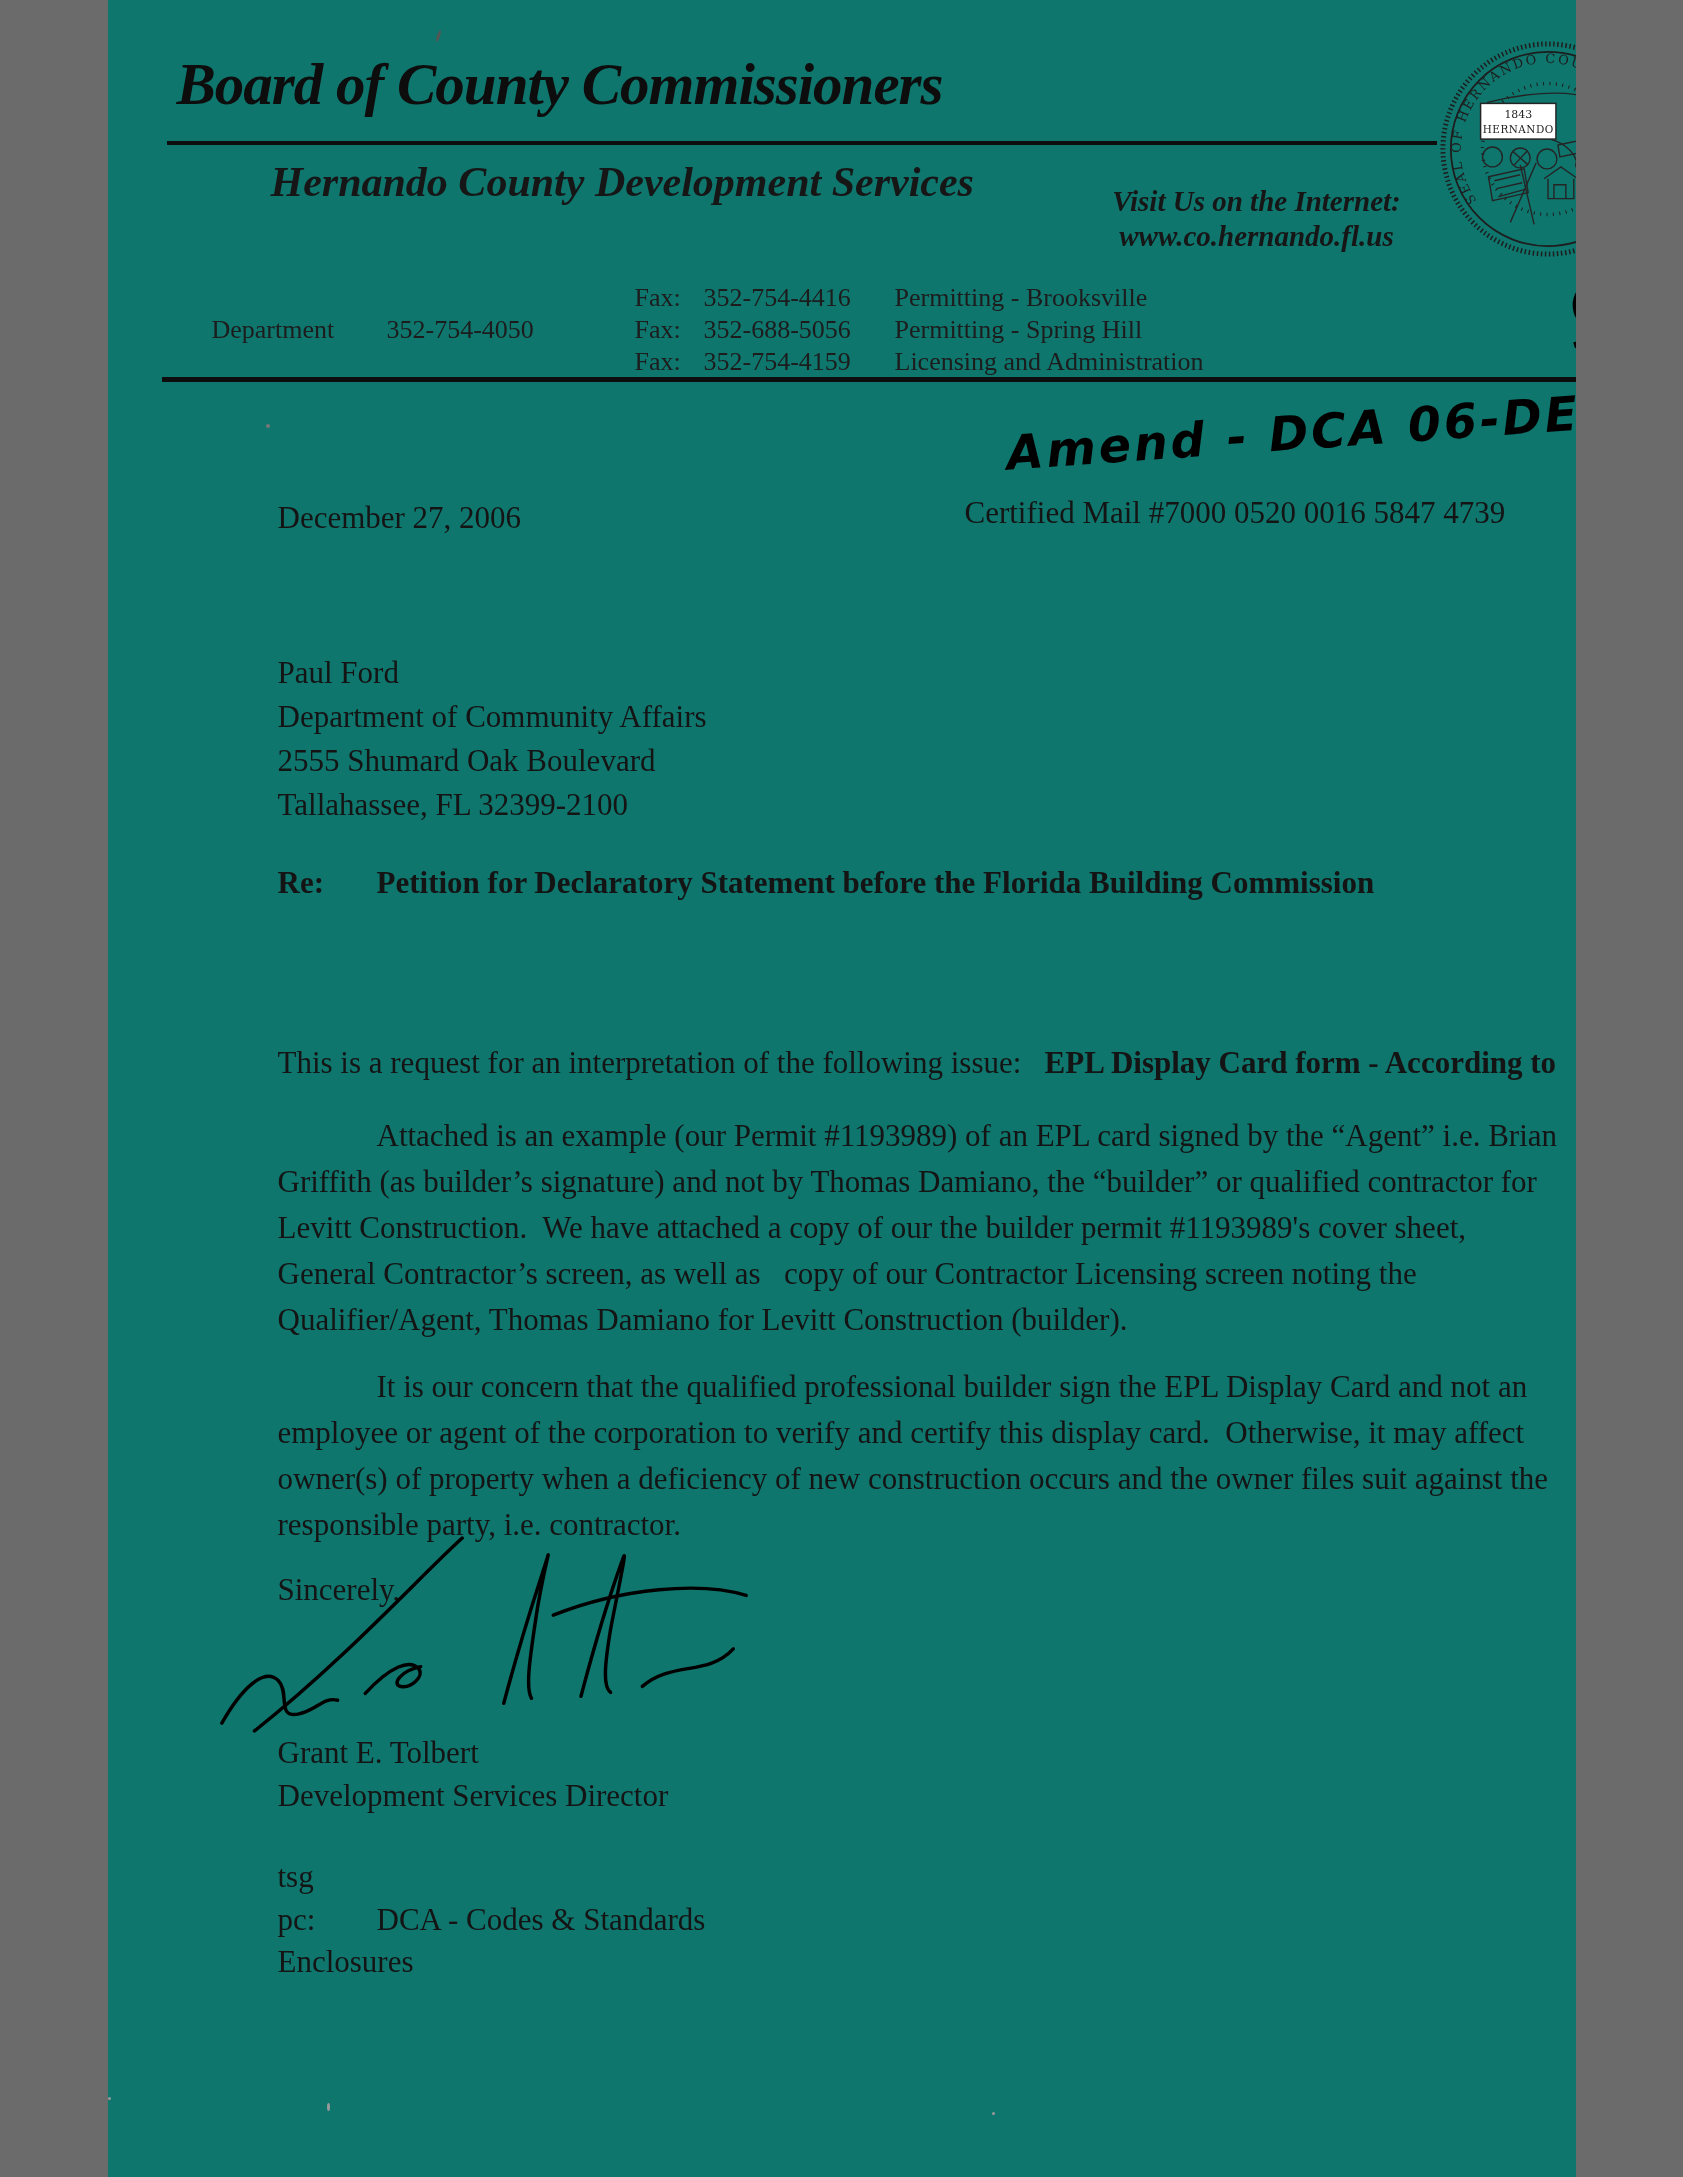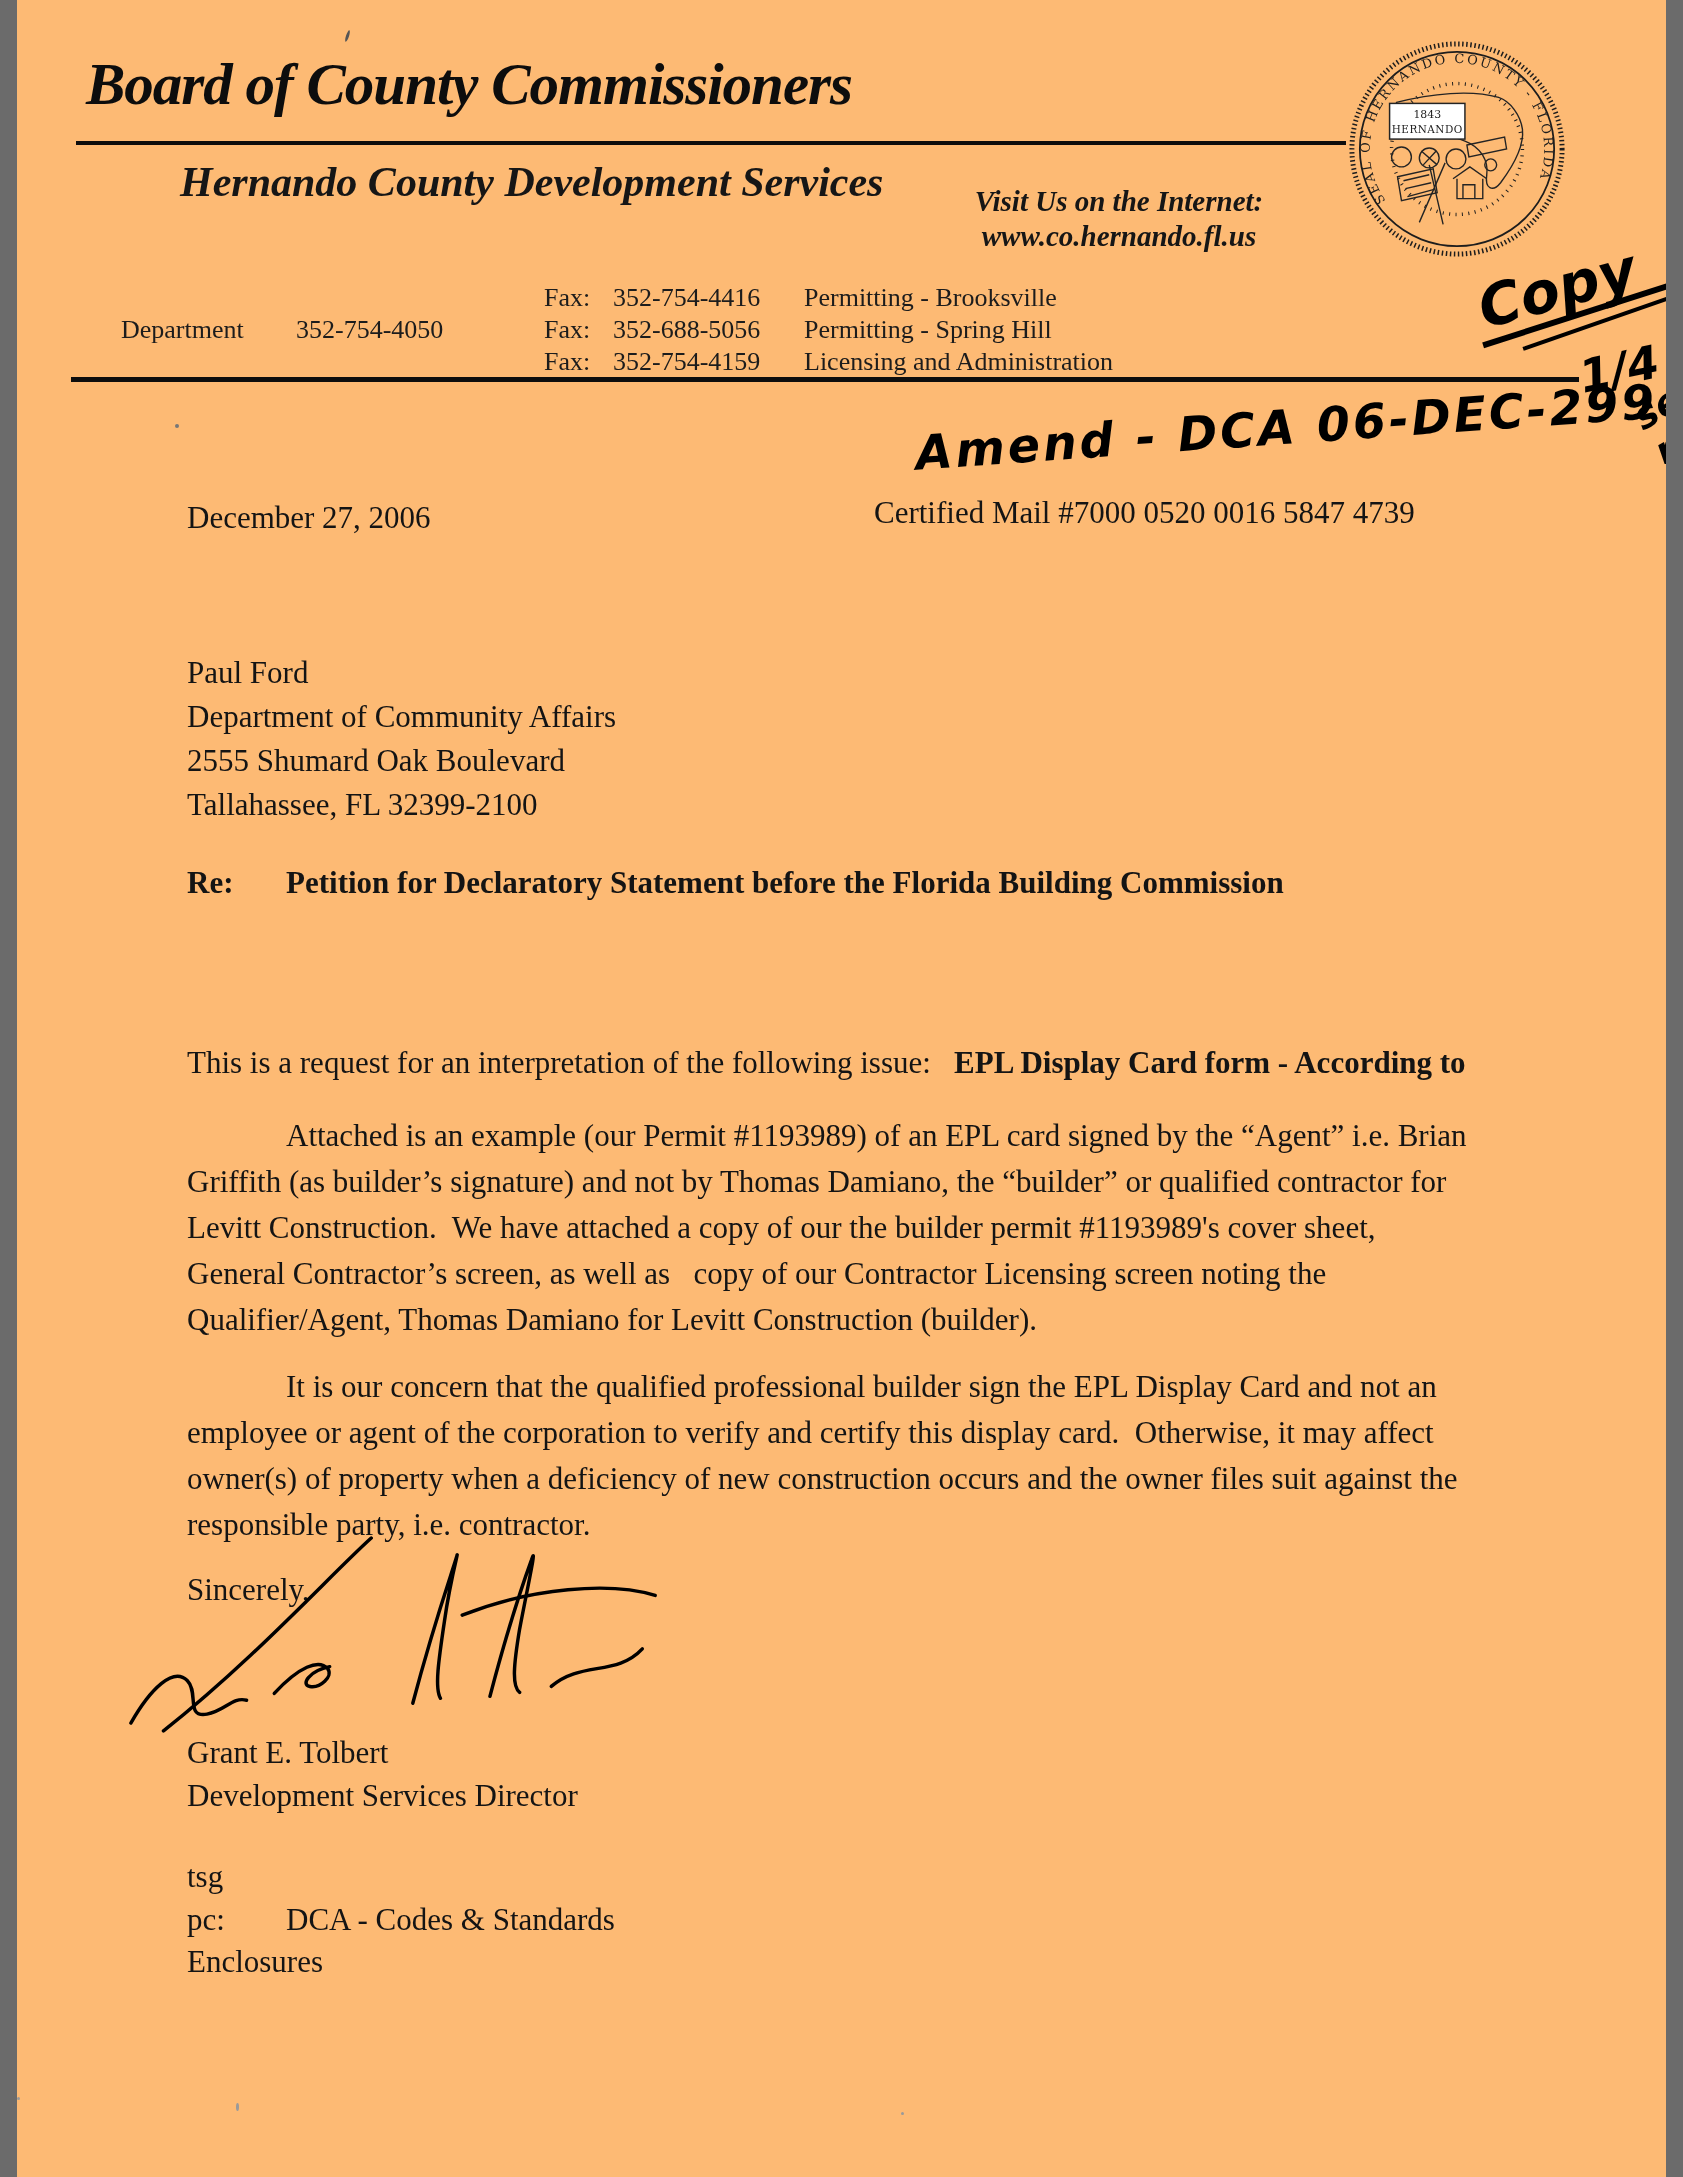--- a/index.html
+++ b/index.html
@@ -1,36 +1,36 @@
 <!DOCTYPE html>
 <html><head>
 <meta charset="utf-8">
 <style>
   html,body { margin:0; padding:0; background:#6b6b6b; }
   .page {
-    position:relative; width:1649px; height:2177px; margin:0 auto;
-    background:#fdba74; overflow:hidden;
+    position:relative; width:1468px; height:2177px; margin:0 auto;
+    background:#0f766e; overflow:hidden;
     font-family:"Liberation Serif", serif; color:#161616;
   }
   .abs { position:absolute; }
 
   
   .org-title {
     left:69px; top:50px; font-size:59px; font-weight:bold; font-style:italic;
     letter-spacing:-1px; white-space:pre; color:#0d0d0d;
   }
   .rule { background:#0d0d0d; }
   .rule-1 { left:59px; top:141px; width:1270px; height:4px; }
   .rule-2 { left:54px; top:377px; width:1508px; height:5px; }
 
   .dept-block { left:163px; top:158px; width:663px; text-align:center; }
   .dept-name { font-size:42px; font-weight:bold; font-style:italic; white-space:pre; }
   .dept-addr { font-size:27px; line-height:33px; margin-top:5px; white-space:pre; }
 
-  .internet-block { left:924px; top:184px; width:356px; text-align:center; }
+  .internet-block { left:971px; top:184px; width:356px; text-align:center; }
   .internet-line { font-size:29px; font-weight:bold; font-style:italic; line-height:35px; white-space:pre; }
 
   .contact { font-size:26px; white-space:pre; color:#1c1c1c; }
 
   
   .hand-svg text {
     font-family:"DejaVu Sans", sans-serif; font-style:italic; font-weight:bold; fill:#000;
   }
   .seal-svg { left:1325px; top:28px; }
   .seal-svg text { font-family:"DejaVu Serif", serif; fill:#1d1d1d; }

